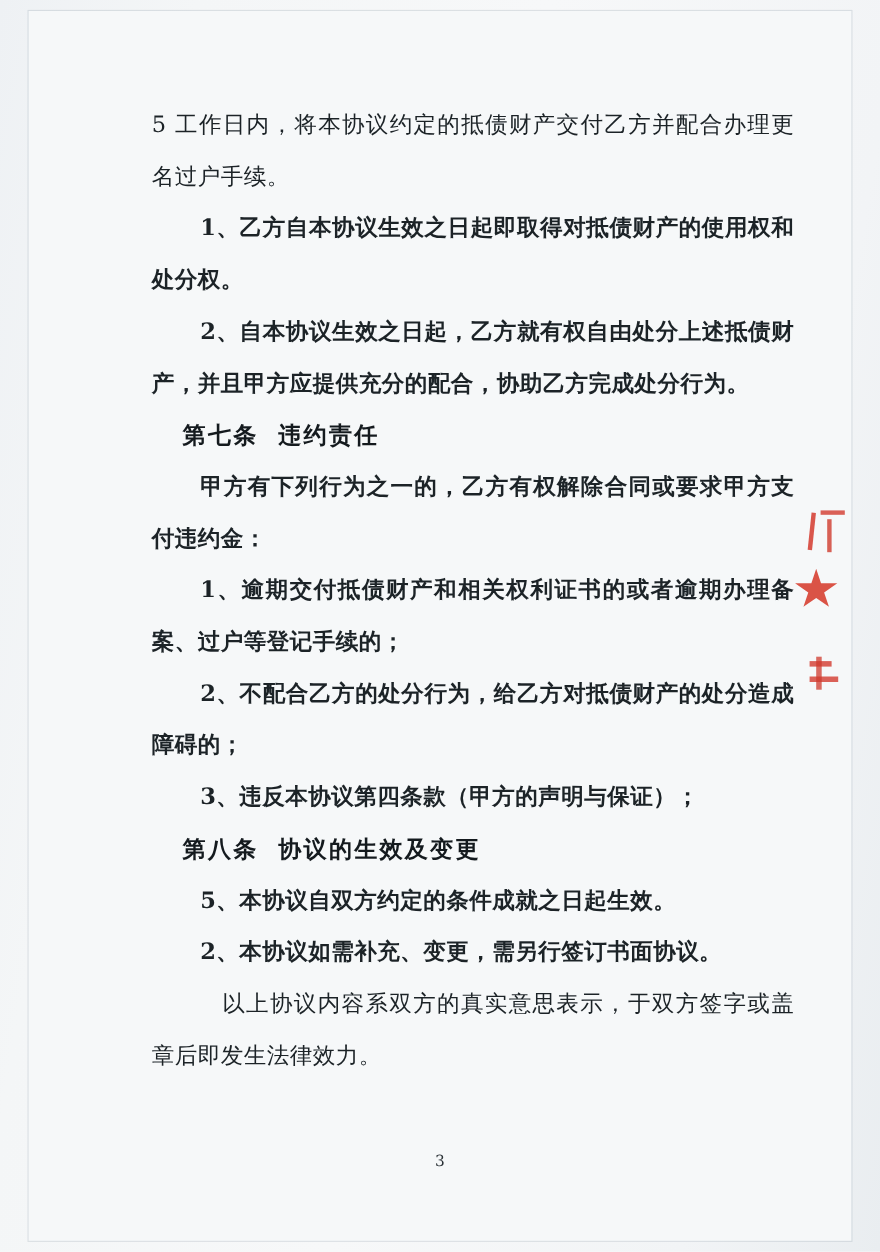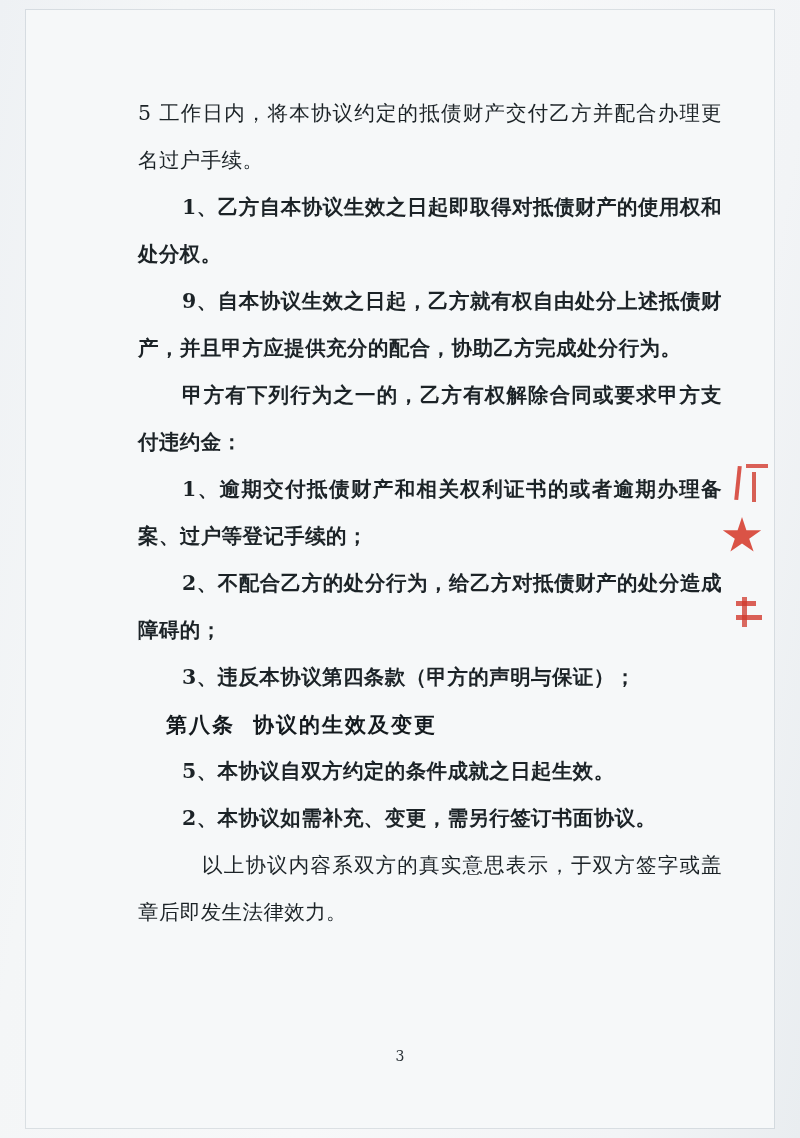--- a/index.html
+++ b/index.html
@@ -159,22 +159,23 @@
 
 <div class="page">
   <div class="sheet">
     <div class="content">
 
       <p class="para">5 工作日内，将本协议约定的抵债财产交付乙方并配合办理更名过户手续。</p>
 
 
       <p class="para indent2">1、乙方自本协议生效之日起即取得对抵债财产的使用权和处分权。</p>
 
-      <p class="para indent2">9、自本协议生效之日起，乙方就有权自由处分上述抵债财产，并且甲方应提供充分的配合，协助乙方完成处分行为。</p>
-
+      <p class="para indent2">2、自本协议生效之日起，乙方就有权自由处分上述抵债财产，并且甲方应提供充分的配合，协助乙方完成处分行为。</p>
+
+      <p class="para heading"><span>第七条</span><span class="gap"></span><span>违约责任</span></p>
 
       <p class="para indent2">甲方有下列行为之一的，乙方有权解除合同或要求甲方支付违约金：</p>
 
       <p class="para indent2">1、逾期交付抵债财产和相关权利证书的或者逾期办理备案、过户等登记手续的；</p>
 
       <p class="para indent2">2、不配合乙方的处分行为，给乙方对抵债财产的处分造成障碍的；</p>
 
       <p class="para indent2">3、违反本协议第四条款（甲方的声明与保证）；</p>
 
 

